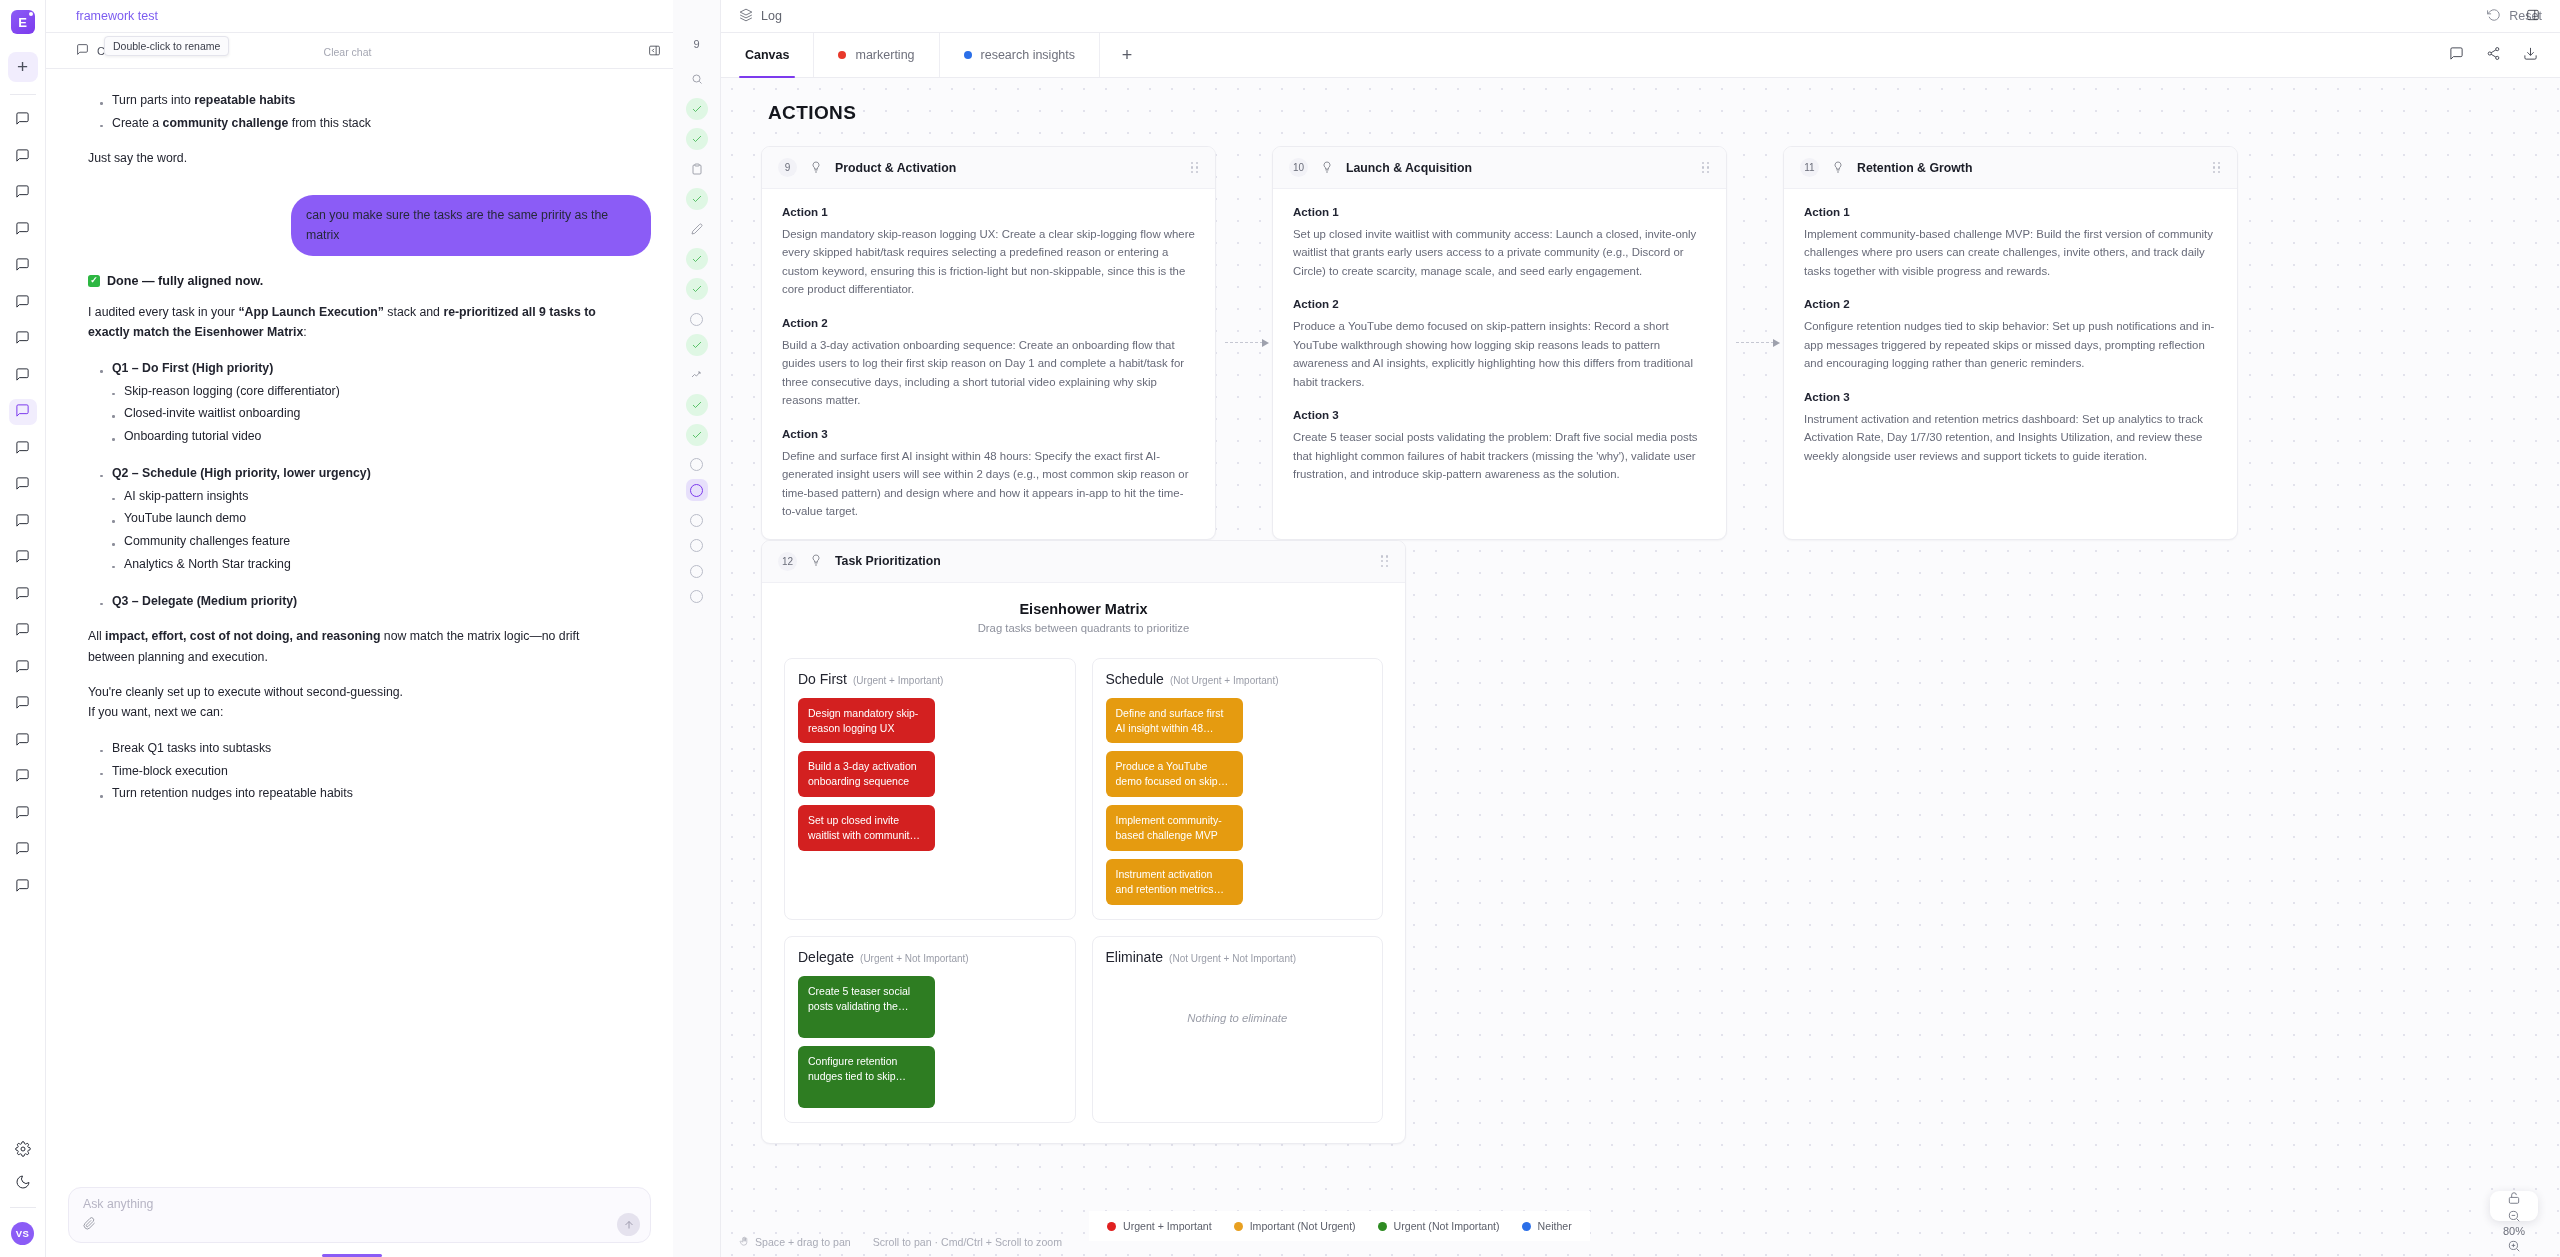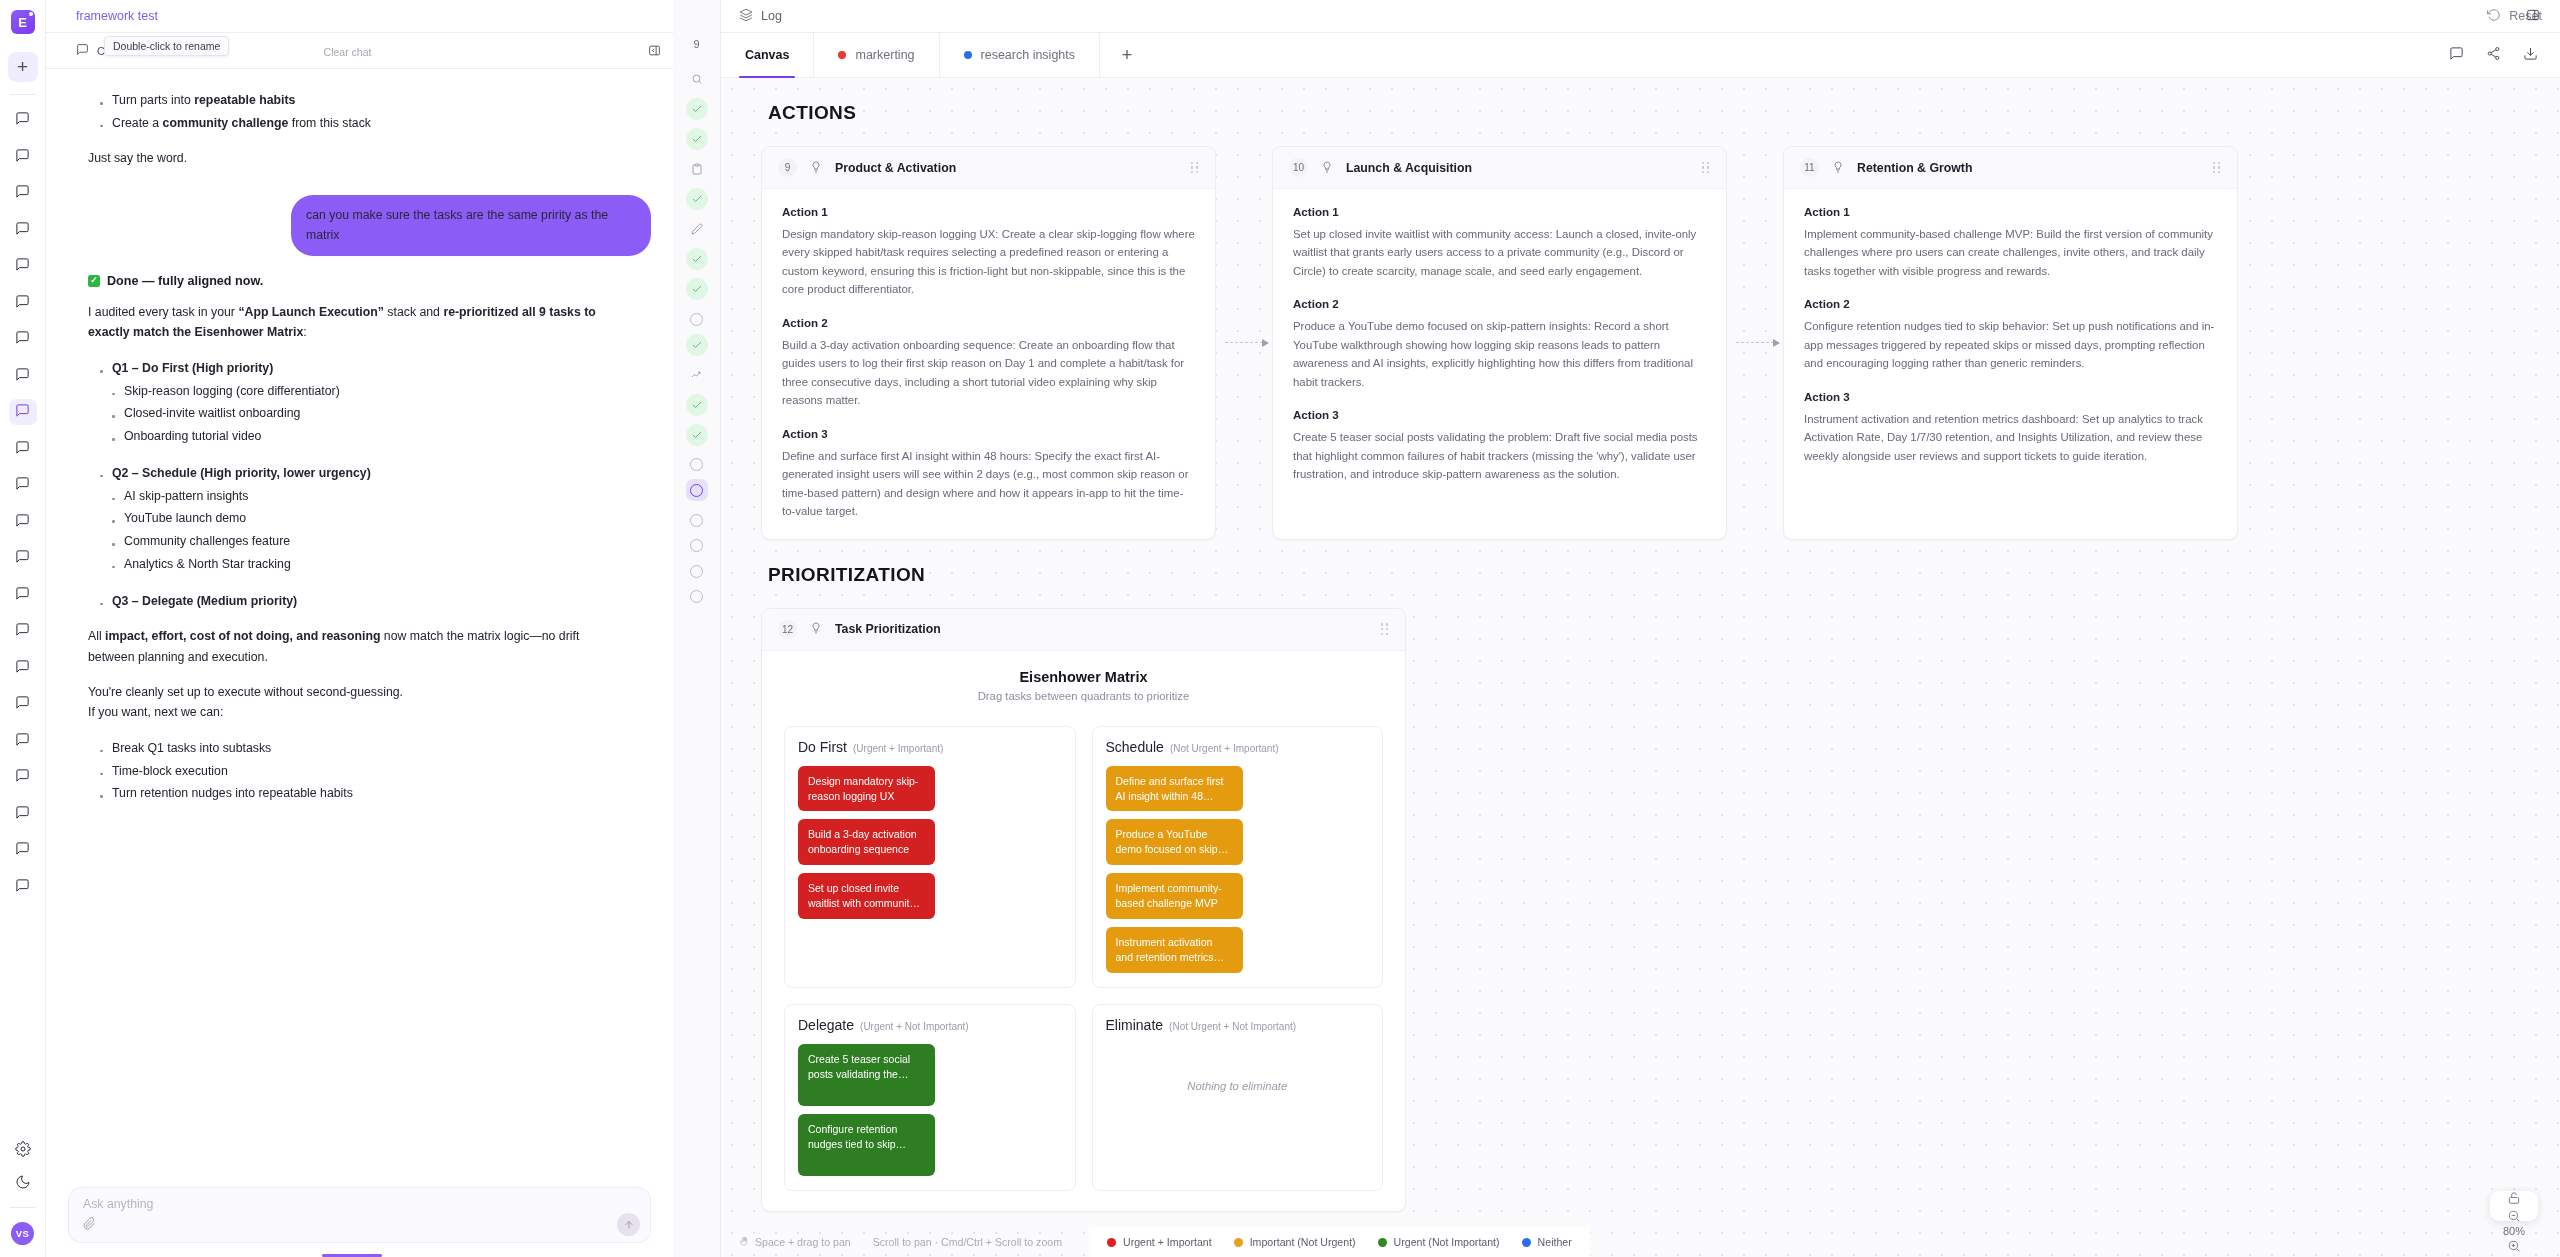--- a/index.html
+++ b/index.html
@@ -159,21 +159,21 @@
   .tile{width:137px;min-height:44px;border-radius:6px;padding:8px 10px;color:#fff;font-size:10.5px;line-height:1.42;}
   .tile.red{background:#d32020;}
   .tile.orange{background:#e59b10;}
   .tile.green{background:#2e7d22;min-height:62px;}
   .empty-note{text-align:center;color:#9a9da8;font-size:11.3px;font-style:italic;padding-top:36px;}
 
   
   .botbar{position:absolute;left:0;right:0;bottom:0;height:30px;display:flex;align-items:center;gap:22px;padding-left:18px;font-size:10.6px;color:#a9abb6;}
   .botbar .kbd{display:flex;align-items:center;gap:5px;}
   .botbar svg{width:11px;height:11px;stroke:#a9abb6;fill:none;stroke-width:1.4;}
-  .legend{position:absolute;left:368px;bottom:0;height:30px;background:#fff;display:flex;align-items:center;gap:22px;padding:0 18px;}
+  .legend{position:absolute;left:368px;bottom:16px;height:30px;background:#fff;display:flex;align-items:center;gap:22px;padding:0 18px;}
   .legend .li{display:flex;align-items:center;gap:7px;font-size:10.6px;color:#5d606b;}
   .legend .dot{width:9px;height:9px;border-radius:50%;}
 
   .zoombar{position:absolute;right:22px;bottom:36px;background:#fff;border-radius:9px;box-shadow:0 2px 10px rgba(30,30,60,.12);height:30px;display:flex;align-items:center;padding:0 6px;gap:2px;flex-direction:column;}
   .zb-btn{width:30px;height:30px;display:flex;align-items:center;justify-content:center;}
   .zb-btn svg{width:14px;height:14px;stroke:#6c6f7b;fill:none;stroke-width:1.5;}
   .zb-sep{width:1px;height:15px;background:#e8e8ef;}
   .zb-pct{font-size:11px;color:#6c6f7b;padding:0 6px;min-width:36px;text-align:center;}
 </style>
 </head>
@@ -633,21 +633,20 @@
               <div class="card-body">
                 <div class="act-label">Action 1</div>
                 <div class="act-text">Implement community-based challenge MVP: Build the first version of community challenges where pro users can create challenges, invite others, and track daily tasks together with visible progress and rewards.</div>
                 <div class="act-label">Action 2</div>
                 <div class="act-text">Configure retention nudges tied to skip behavior: Set up push notifications and in-app messages triggered by repeated skips or missed days, prompting reflection and encouraging logging rather than generic reminders.</div>
                 <div class="act-label">Action 3</div>
                 <div class="act-text">Instrument activation and retention metrics dashboard: Set up analytics to track Activation Rate, Day 1/7/30 retention, and Insights Utilization, and review these weekly alongside user reviews and support tickets to guide iteration.</div>
               </div>
             </div>
           </div>
-        <div class="sec-title p2">PRIORITIZATION</div>
         <div class="cards-row">
           <div class="card pcard">
             <div class="card-head">
               <div class="card-num">12</div>
               <span><svg class="bulbicon" viewBox="0 0 24 24">
                     <path d="M9 18h6"></path>
                     <path d="M10 22h4"></path>
                     <path d="M12 2a6 6 0 0 0-3.5 10.9c.5.4.5 1.1.5 1.6V16h6v-1.5c0-.5 0-1.2.5-1.6A6 6 0 0 0 12 2z"></path>
                   </svg></span>
               <div class="card-title">Task Prioritization</div>

